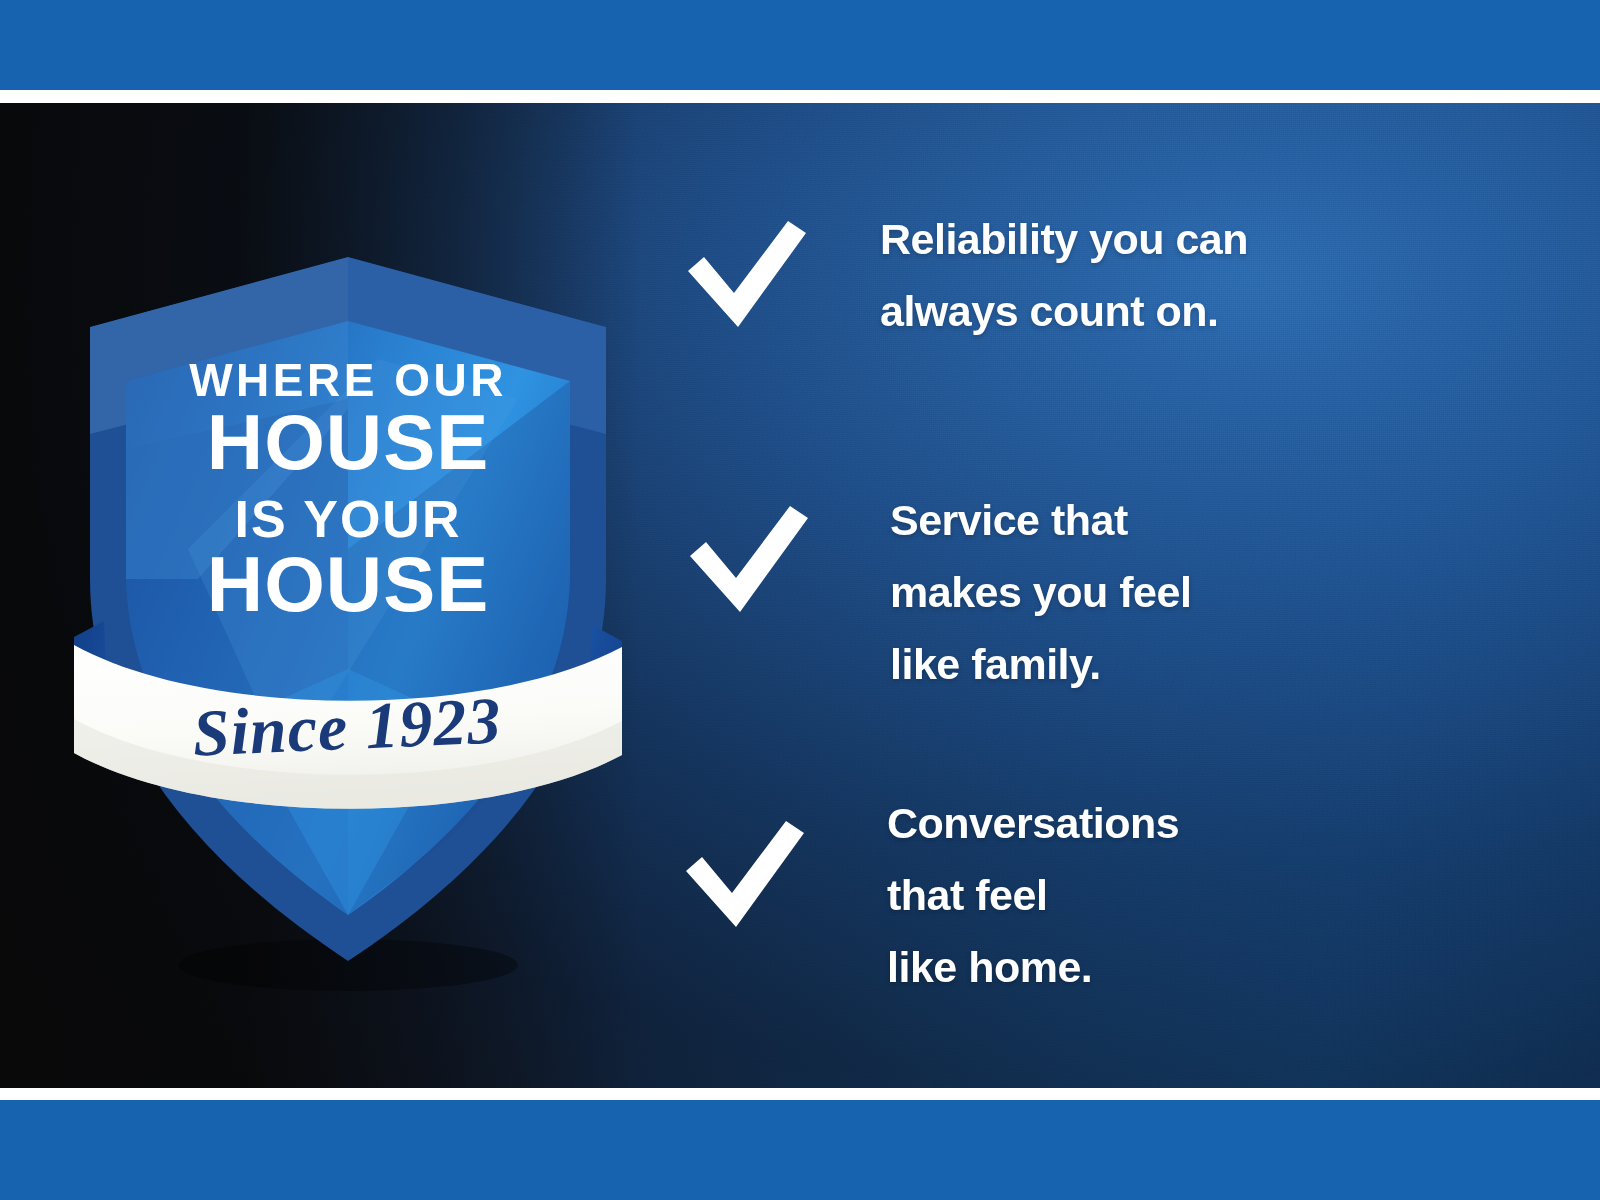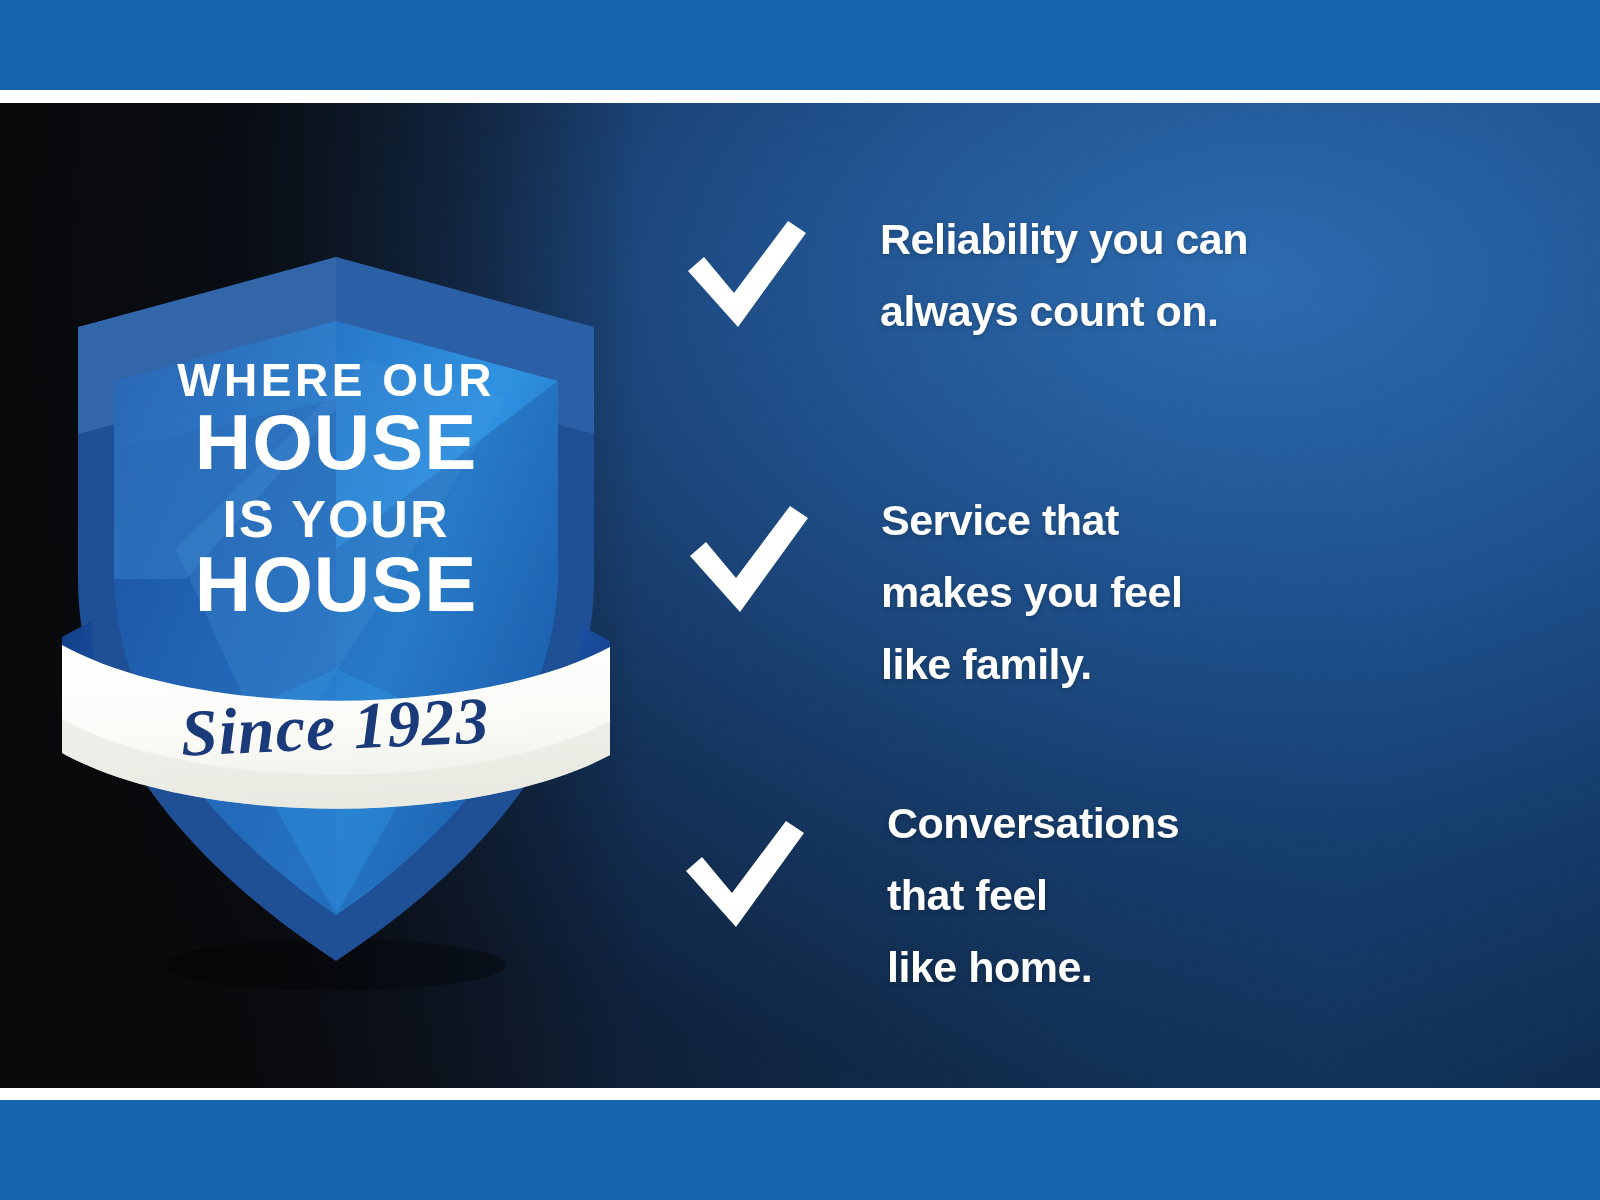--- a/index.html
+++ b/index.html
@@ -93,21 +93,21 @@
     background: linear-gradient(90deg,
       rgba(8,8,9,0.95) 0%,
       rgba(8,8,9,0.85) 38%,
       rgba(10,12,16,0.45) 72%,
       rgba(10,12,16,0) 100%);
   }
 
   
   .logo {
     position: absolute;
-    left: 36px;
+    left: 48px;
     top: 146px;           
     width: 600px;
     height: 820px;
   }
   .logo svg { display: block; width: 100%; height: 100%; }
 
   
   .bullets {
     position: absolute;
     left: 660px;
@@ -141,21 +141,21 @@
     font-family: "Liberation Sans", sans-serif;
     font-weight: bold;
     font-size: 43px;
     line-height: 72px;
     letter-spacing: -0.5px;
     white-space: pre-line;
     text-shadow: 0 2px 5px rgba(0,0,0,0.22);
     margin-left: 45px;
   }
   .bullet-2 .check { left: 24px; top: 34px; }
-  .bullet-2 .bullet-text { left: 176px; top: 16px; }
+  .bullet-2 .bullet-text { left: 185px; top: 16px; }
   .bullet-3 .check { left: 20px; top: 44px; }
   .bullet-3 .bullet-text { left: 182px; top: 14px; }
 </style>
 </head>
 <body>
 
 <div class="canvas">
 
   <div class="bar-top"></div>
   <div class="gap-top"></div>

